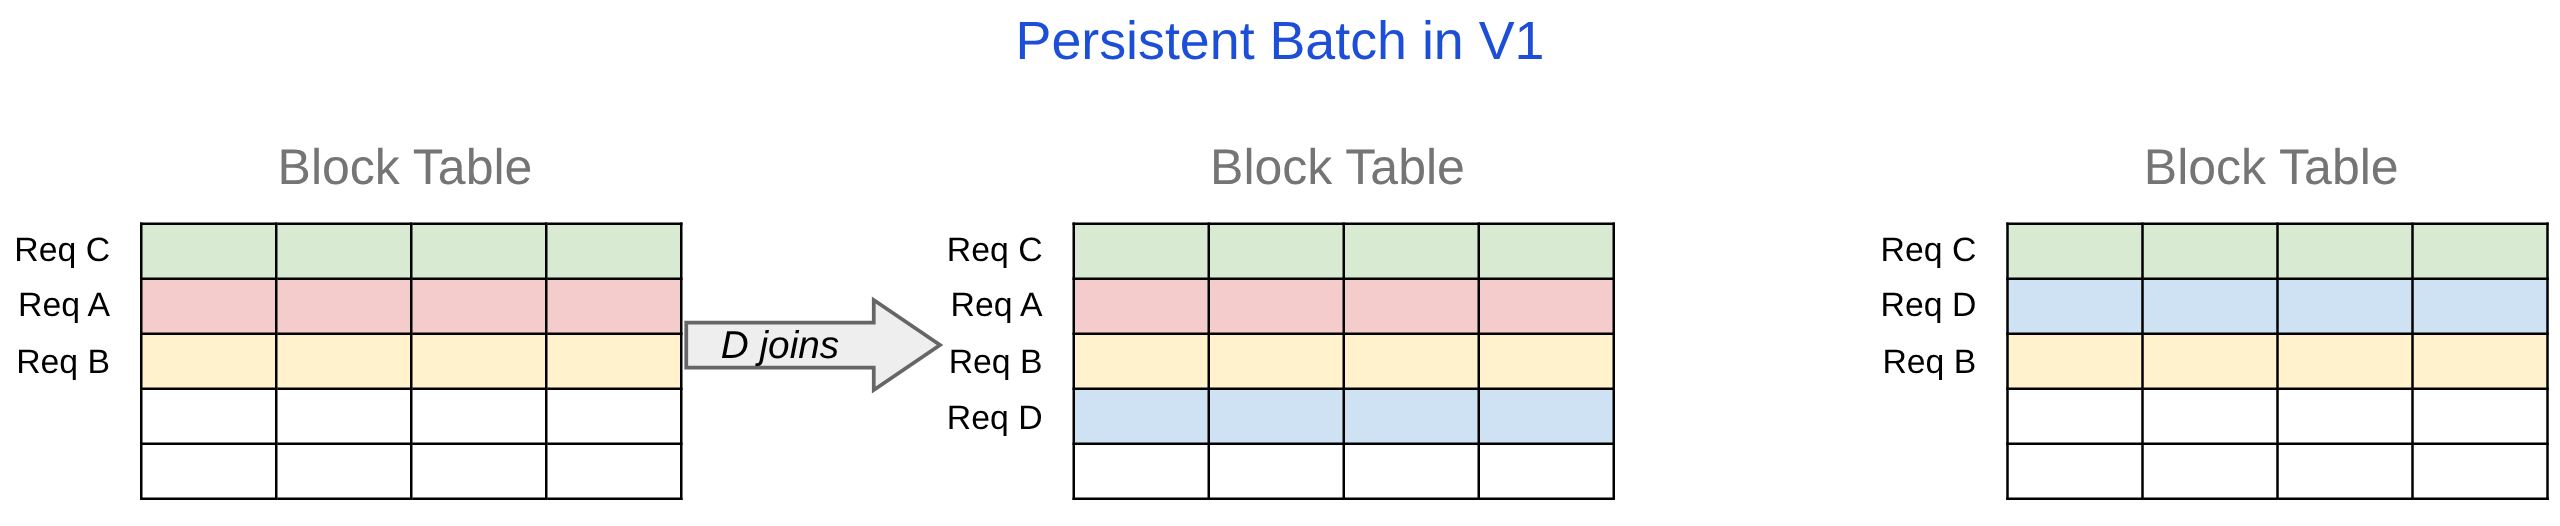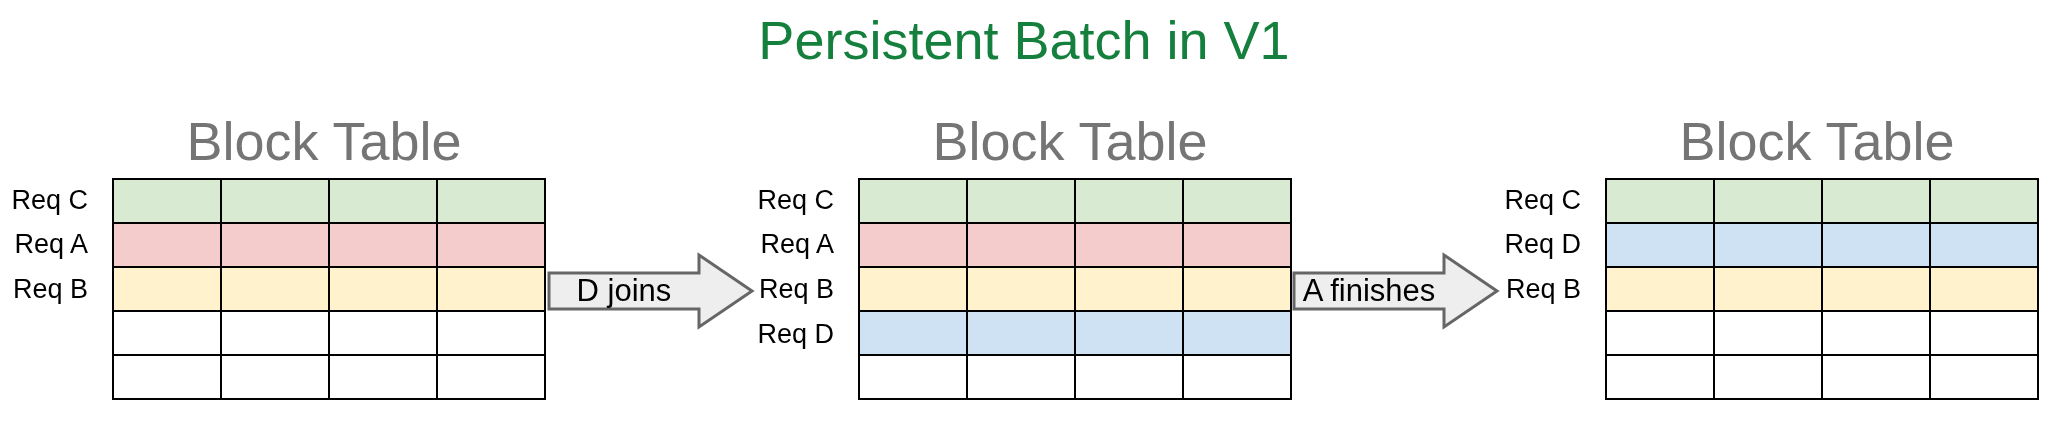--- a/index.html
+++ b/index.html
@@ -2,45 +2,45 @@
 <html><head>
 <meta charset="utf-8">
 <style>
   html,body{margin:0;padding:0;background:#ffffff;}
   #canvas{
     position:relative;width:2048px;height:421px;background:#ffffff;
     font-family:"Liberation Sans",sans-serif;overflow:hidden;
   }
   .main-title{
     position:absolute;top:8px;left:0;width:2048px;text-align:center;
-    font-size:54px;line-height:1.2;color:#15803d;
+    font-size:43px;line-height:1.2;color:#1d4ed8;
   }
   .group{position:absolute;top:0;}
   .g0{left:112px;} .g1{left:858px;} .g2{left:1605px;}
   .block-title{
     position:absolute;top:112px;left:0;width:424px;text-align:center;
-    font-size:54px;line-height:1.1;color:#757575;
+    font-size:40px;line-height:1.1;color:#757575;
   }
   .grid{
     position:absolute;top:178px;left:0;
     border-collapse:collapse;table-layout:fixed;width:424px;
   }
   .grid td{
     border:2.5px solid #000000;height:42px;width:106px;padding:0;
   }
   .labels{
     position:absolute;top:178px;left:-152px;width:140px;
     display:flex;flex-direction:column;
   }
   .row-label{
     height:44.6px;display:flex;align-items:center;justify-content:flex-end;
     padding-right:12px;font-size:27px;color:#000000;white-space:nowrap;
   }
   .row-label.bold{font-weight:normal;}
-  .arrow{position:absolute;top:252px;width:208px;height:78px;}
+  .arrow{position:absolute;top:237px;width:208px;height:78px;font-style:italic;}
   .a0{left:547px;} .a1{left:1292px;}
   .arrow svg{position:absolute;top:0;left:0;width:208px;height:78px;}
   .arrow-label{
     position:absolute;top:20px;left:2px;width:150px;height:38px;
     display:flex;align-items:center;justify-content:center;
     font-size:31px;color:#000000;white-space:nowrap;
   }
 </style>
 </head>
 <body>
@@ -139,26 +139,20 @@
           <tr>
             <td style="background: rgb(255, 255, 255);"></td>
             <td style="background: rgb(255, 255, 255);"></td>
             <td style="background: rgb(255, 255, 255);"></td>
             <td style="background: rgb(255, 255, 255);"></td>
           </tr>
         </tbody>
       </table>
   </div>
 
-  <div class="arrow a1">
-    <svg viewBox="0 0 208 78">
-      <polygon points="2,21 152,21 152,3 205,39 152,75 152,57 2,57" stroke-width="3" stroke-linejoin="miter" fill="#eeeeee" stroke="#666666"></polygon>
-    </svg>
-    <div class="arrow-label">A finishes</div>
-  </div>
 
   <div class="group g2">
     <div class="block-title" style="color: rgb(117, 117, 117);">Block Table</div>
     <div class="labels">
         <div class="row-label">Req C</div>
         <div class="row-label bold">Req D</div>
         <div class="row-label">Req B</div>
         <div class="row-label"></div>
         <div class="row-label"></div>
       </div>

